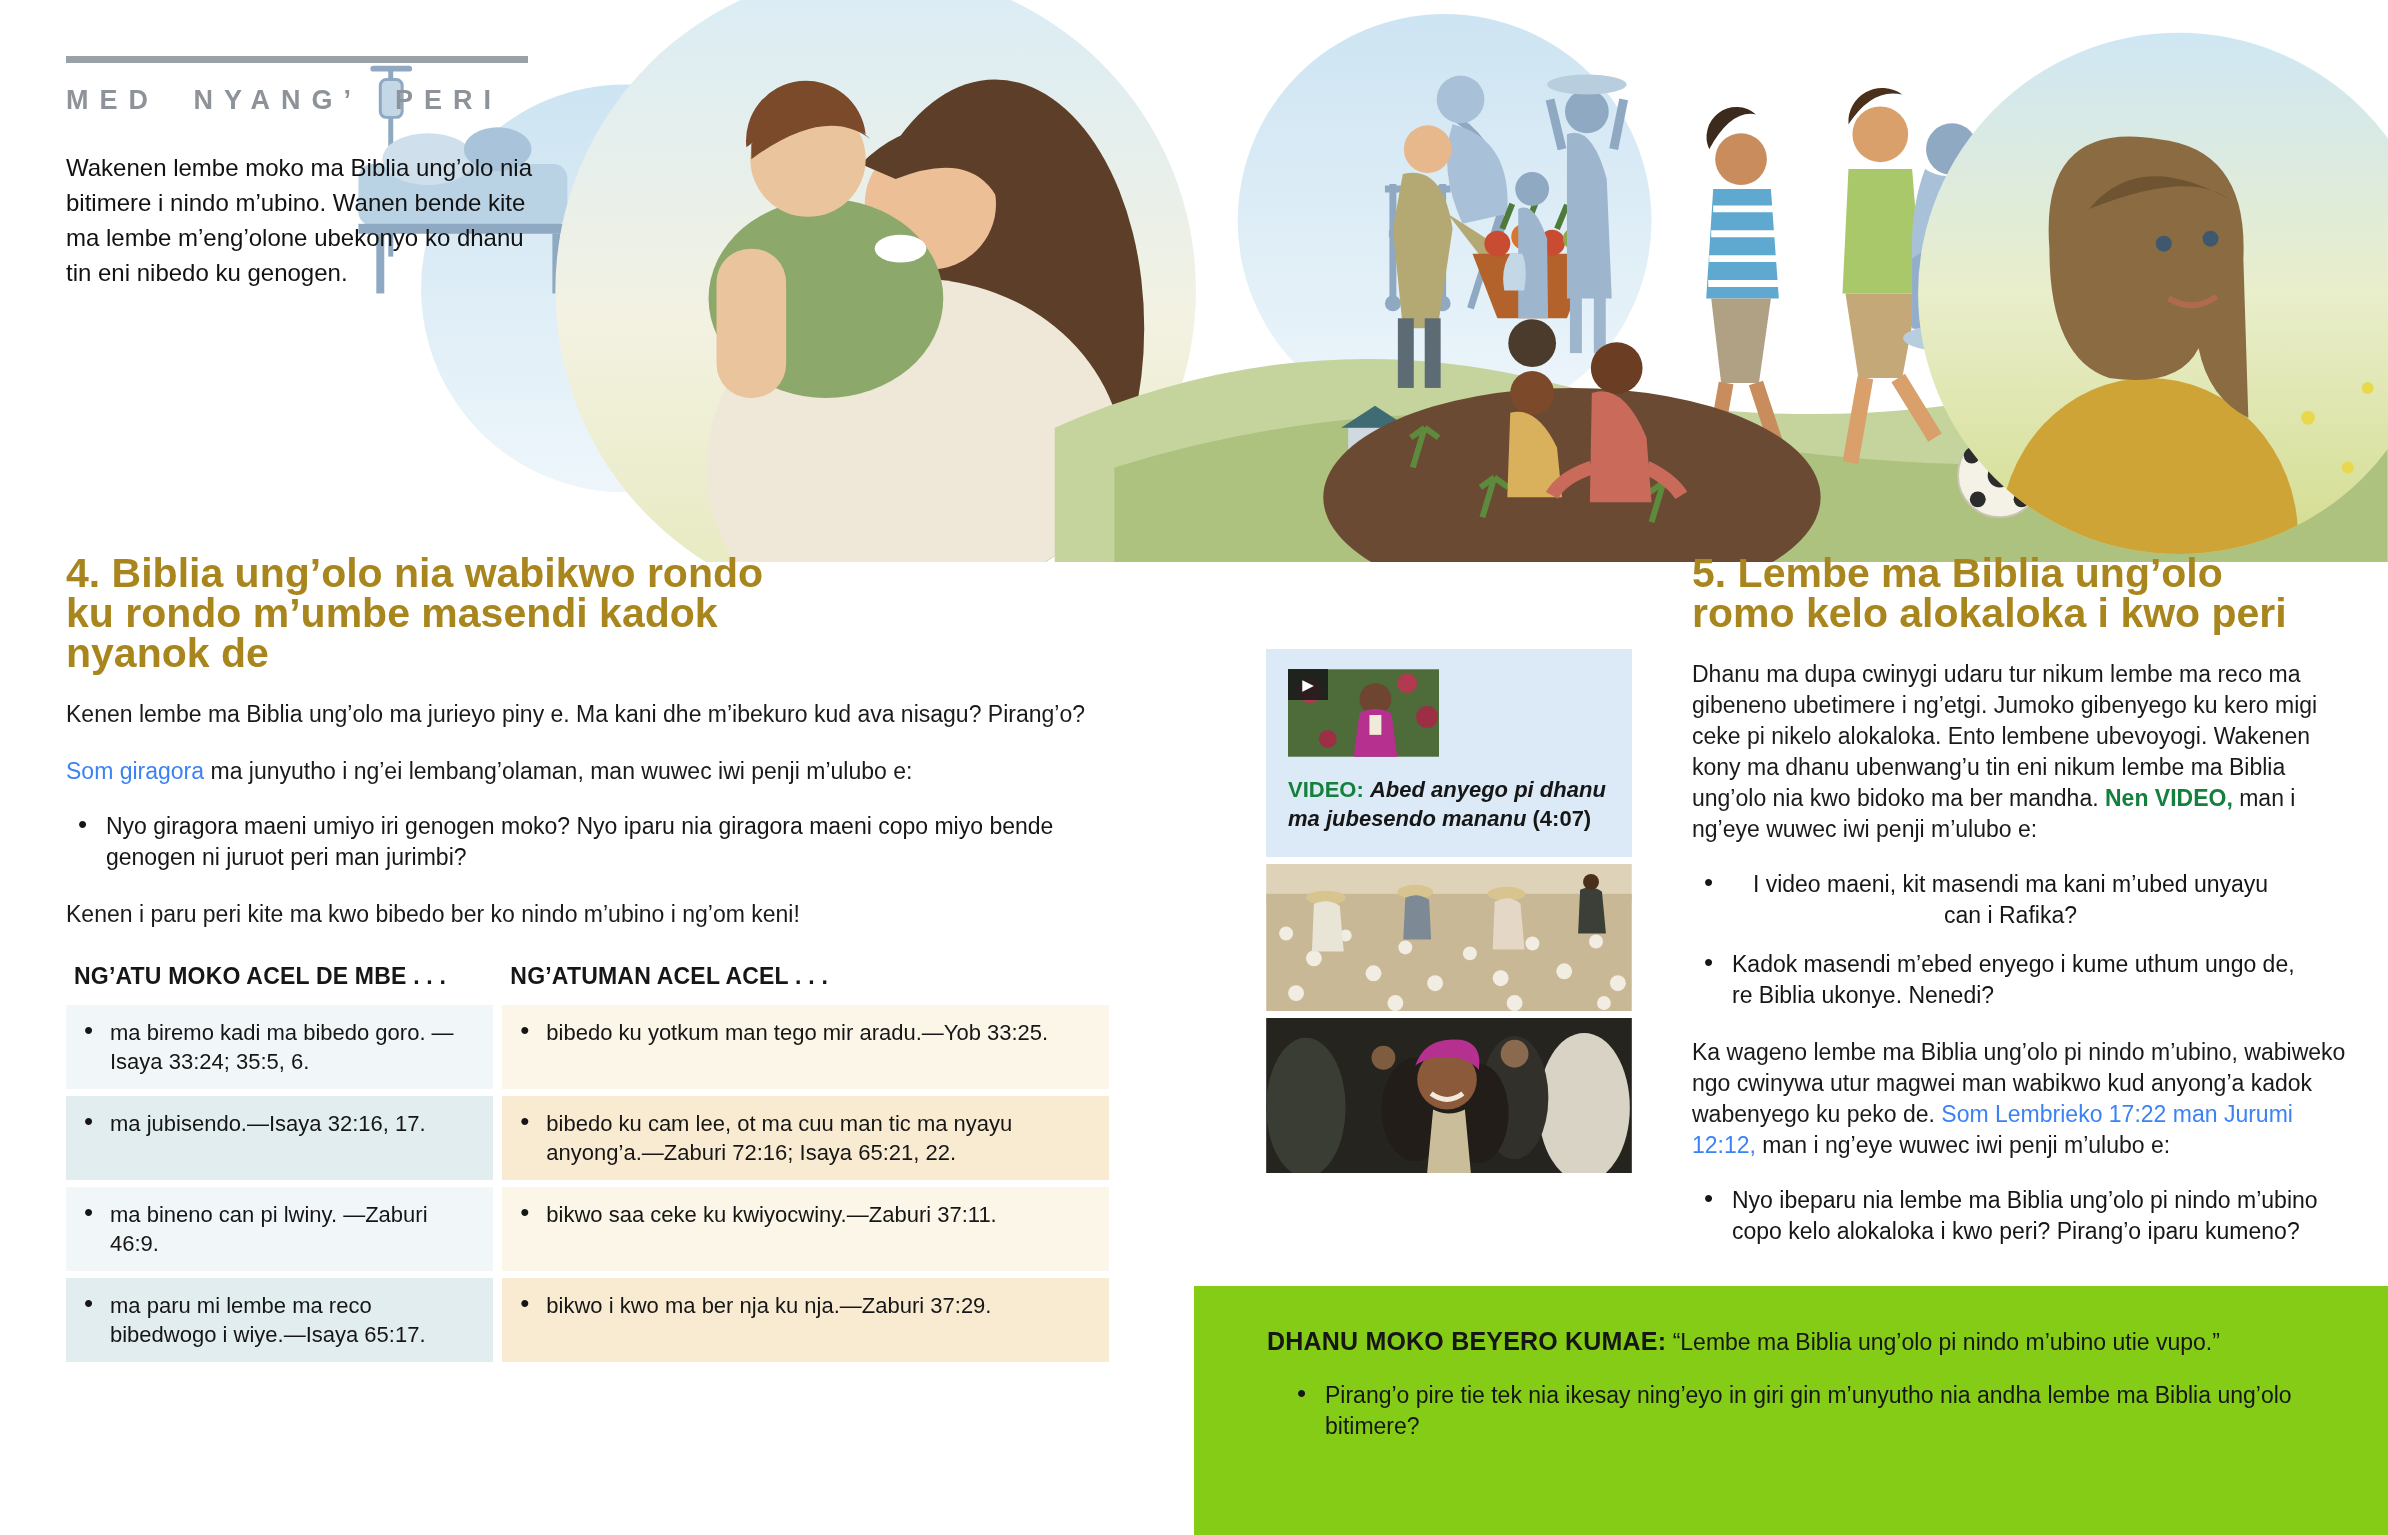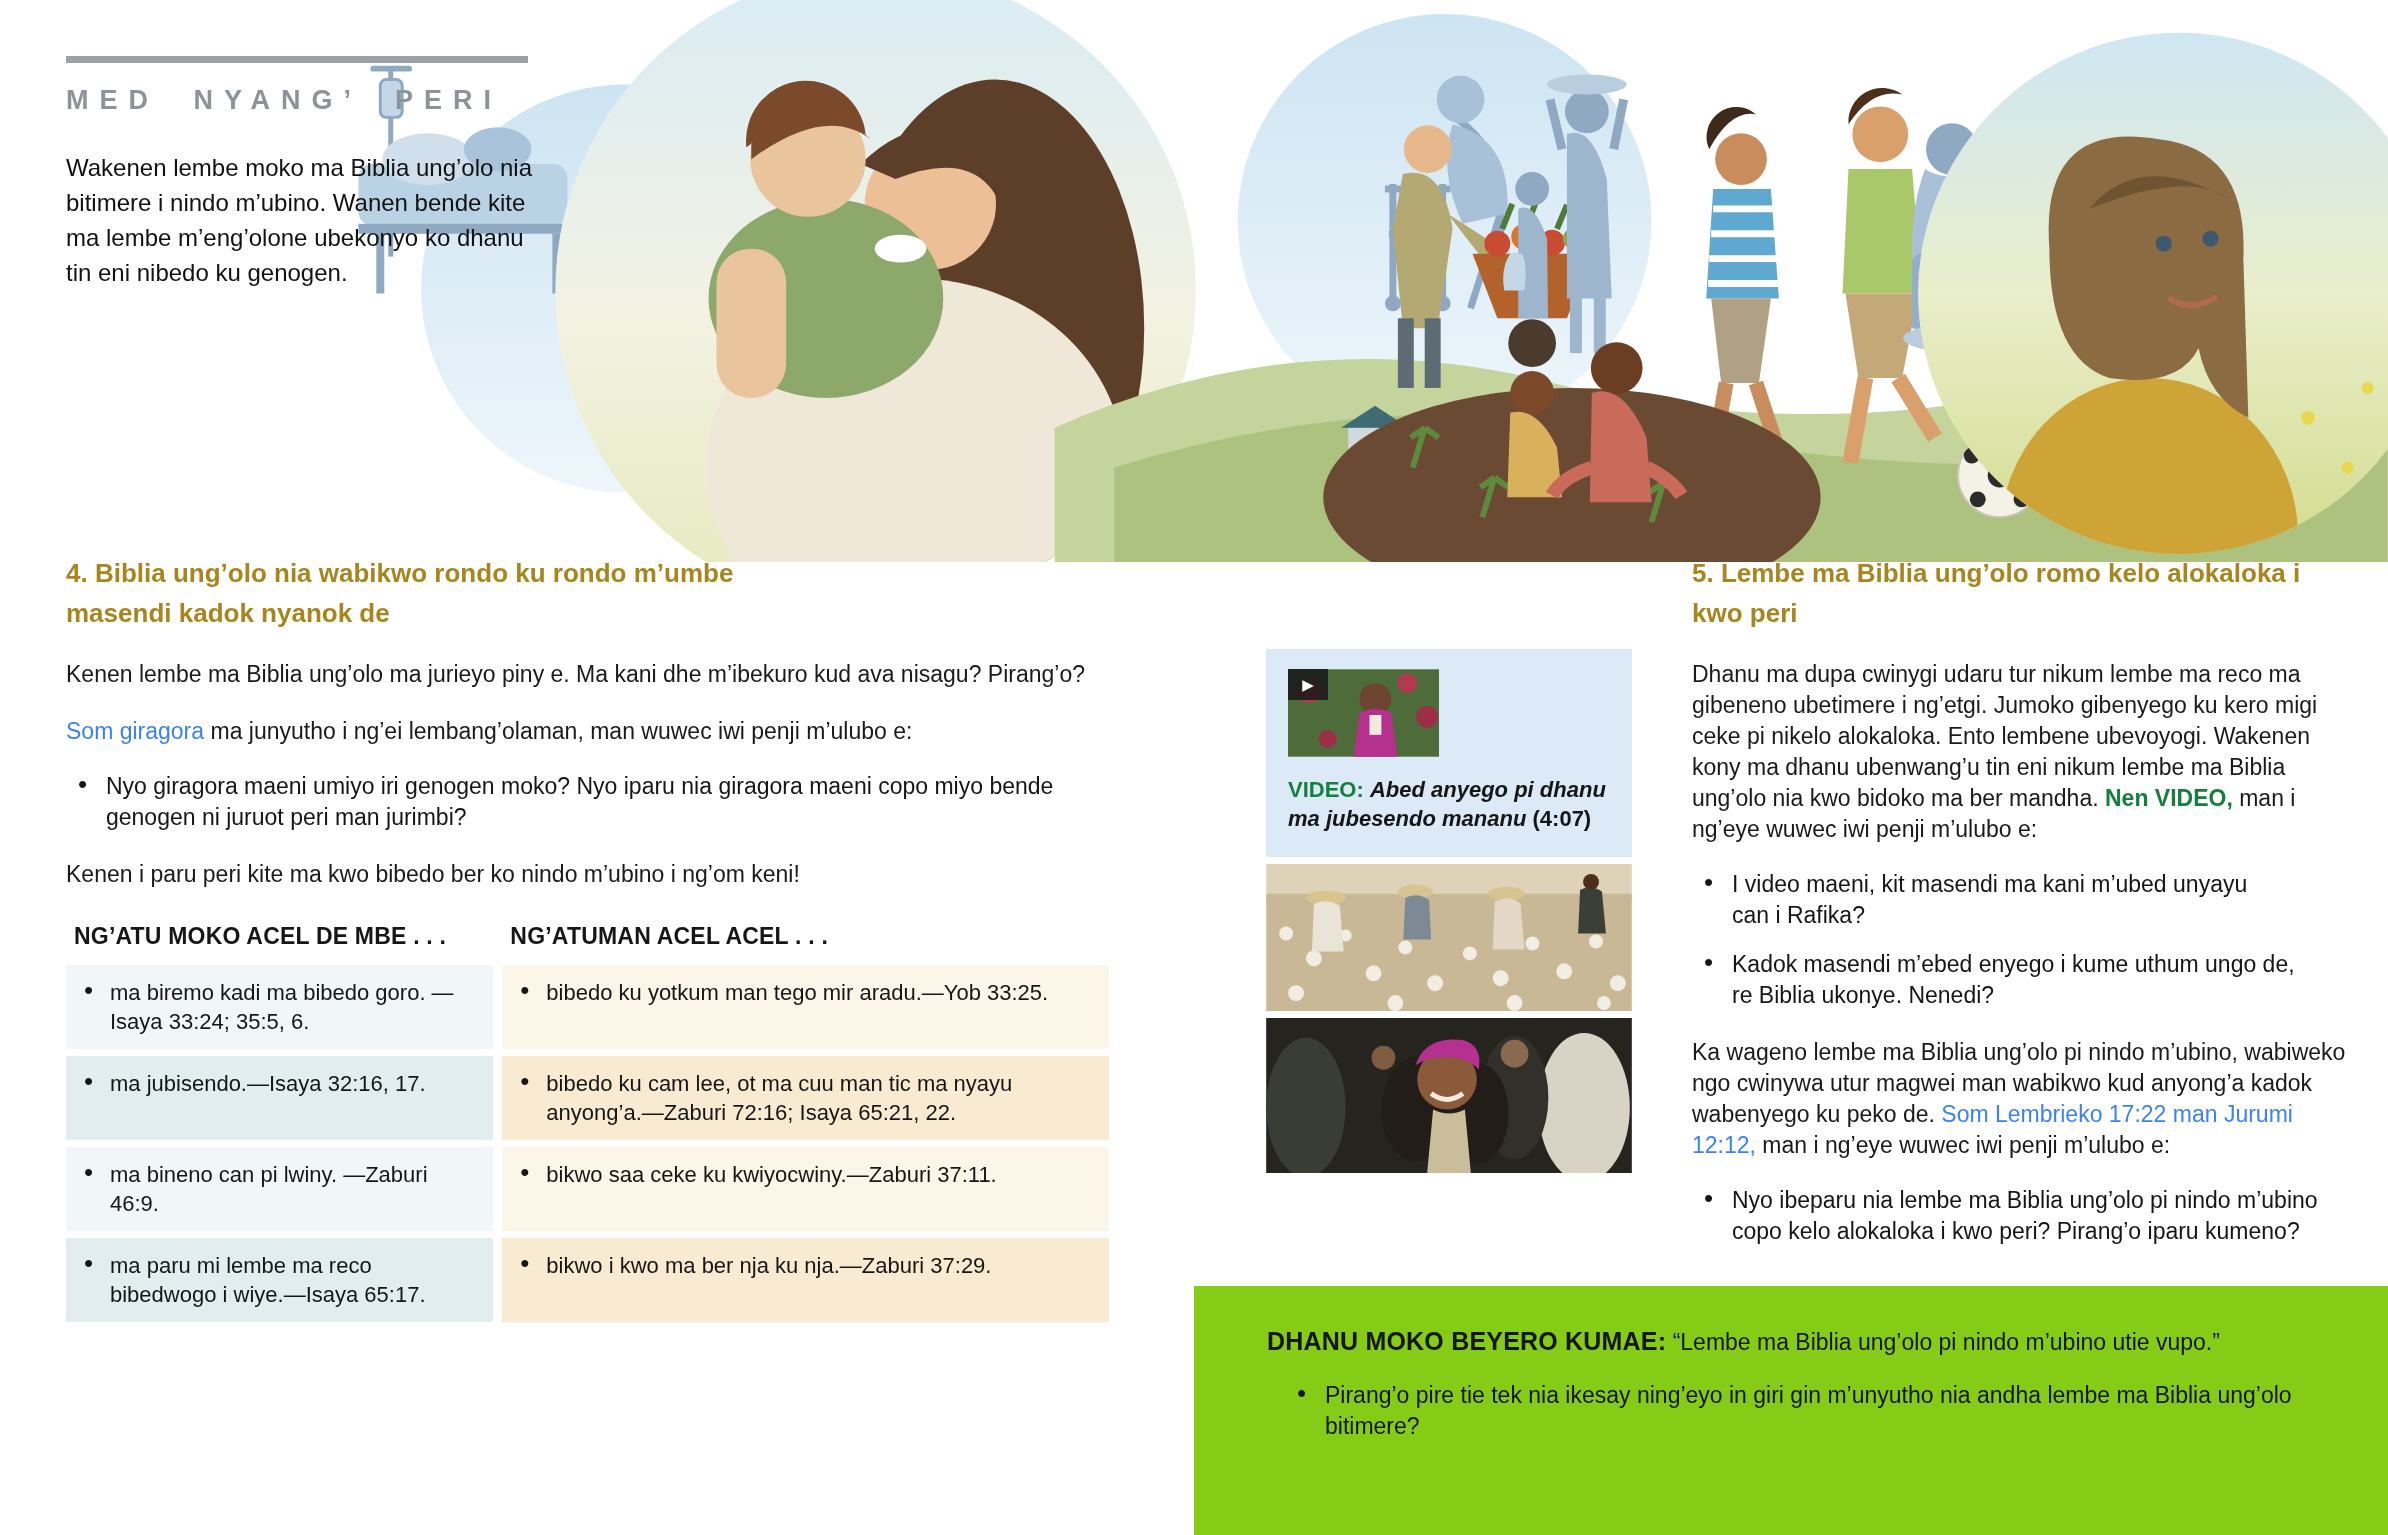--- a/index.html
+++ b/index.html
@@ -10,21 +10,21 @@
   #kicker-block { left:66px; top:56px; width:468px; }
   .kicker-bar { width:462px; height:7px; background:#9aa1a7; margin-bottom:22px; }
   .kicker { font-size:27px; font-weight:bold; color:#8d9399; letter-spacing:11px; word-spacing:16px; }
   .intro { margin-top:34px; font-size:24px; line-height:35px; color:#121212; width:468px; }
 
   #banner { left:358px; top:0; width:2030px; height:562px; }
 
   
   #sec4 { left:66px; top:553px; width:1061px; }
   #sec5 { left:1692px; top:553px; width:659px; }
-  h2.sec-head { color:#a8861d; font-size:26px; line-height:40px; font-weight:bold; }
+  h2.sec-head { color:#a8861d; font-size:41px; line-height:40px; font-weight:bold; }
   #sec4 h2 { width:736px; }
   #sec5 h2 { width:617px; }
   .body-p { font-size:23px; line-height:31px; margin-top:26px; color:#1a1a1a; }
   .goldlink { color:#3b82f6; font-weight:normal; }
   .bluelink { color:#15803d; font-weight:bold; }
   .b { position:relative; padding-left:40px; margin-top:18px; font-size:23px; line-height:31px; }
   .b::before { content:"\2022"; position:absolute; left:12px; top:-2px; font-size:26px; }
 
   
   .tbl { display:table; border-collapse:separate; border-spacing:9px 7px; margin-top:22px; position:relative; left:-9px; }
@@ -351,21 +351,21 @@
     <path d="M166,76 Q182,88 198,76" stroke="#f2e8dc" stroke-width="5" fill="none"></path>
     <path d="M168,92 Q184,100 200,92 L206,156 L162,156 Z" fill="#c9bd9a"></path>
   </svg>
 </div>
 
 <div id="sec5" class="abs">
   <h2 class="sec-head">5. Lembe ma Biblia ung’olo romo kelo alokaloka i kwo peri</h2>
   <p class="body-p">
     <span>Dhanu ma dupa cwinygi udaru tur nikum lembe ma reco ma gibeneno ubetimere i ng’etgi. Jumoko gibenyego ku kero migi ceke pi nikelo alokaloka. Ento lembene ubevoyogi. Wakenen kony ma dhanu ubenwang’u tin eni nikum lembe ma Biblia ung’olo nia kwo bidoko ma ber mandha. </span><span class="bluelink">Nen VIDEO,</span><span> man i ng’eye wuwec iwi penji m’ulubo e:</span>
   </p>
-  <div class="b" style="width:597px; margin-top:24px;">I video maeni, kit masendi ma kani m’ubed unyayu can i Rafika?</div>
+  <div class="b" style="width:597px; margin-top:24px;text-align:center;">I video maeni, kit masendi ma kani m’ubed unyayu can i Rafika?</div>
   <div class="b" style="width:617px;">Kadok masendi m’ebed enyego i kume uthum ungo de, re Biblia ukonye. Nenedi?</div>
   <p class="body-p">
     <span>Ka wageno lembe ma Biblia ung’olo pi nindo m’ubino, wabiweko ngo cwinywa utur magwei man wabikwo kud anyong’a kadok wabenyego ku peko de. </span><span class="goldlink">Som Lembrieko 17:22 man Jurumi 12:12,</span><span> man i ng’eye wuwec iwi penji m’ulubo e:</span>
   </p>
   <div class="b" style="width:637px; margin-top:24px;">Nyo ibeparu nia lembe ma Biblia ung’olo pi nindo m’ubino copo kelo alokaloka i kwo peri? Pirang’o iparu kumeno?</div>
 </div>
 
 <div id="review-box" class="abs">
   <p class="review-line">
     <span class="review-lead">DHANU MOKO BEYERO KUMAE:</span><span> “Lembe ma Biblia ung’olo pi nindo m’ubino utie vupo.”</span>

